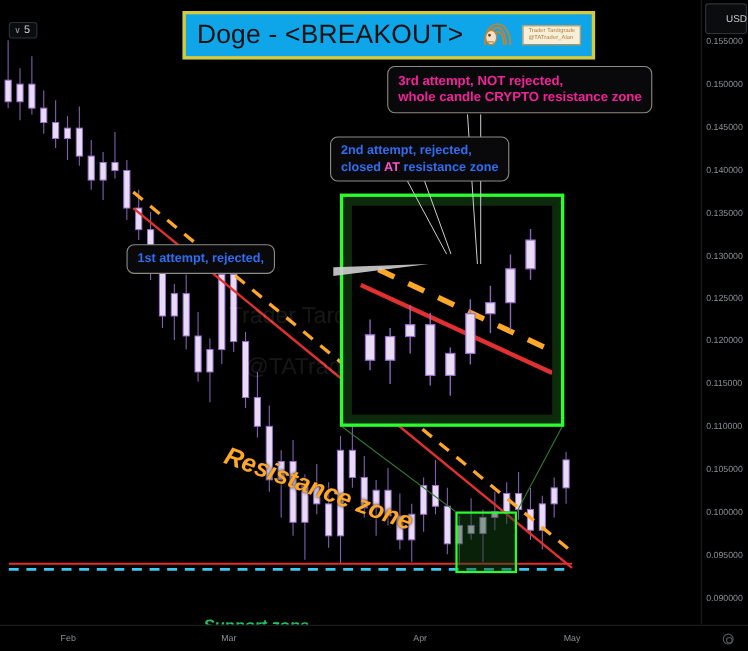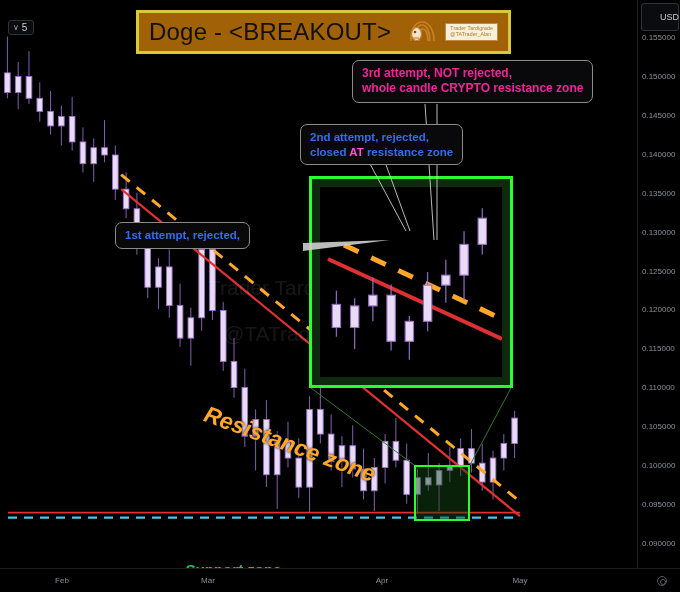--- a/index.html
+++ b/index.html
@@ -27,22 +27,22 @@
     position: absolute; left: 8px; top: 20px;
     border: 1px solid #2e3238; border-radius: 3px;
     padding: 1px 6px 1px 4px; display: flex; align-items: center; gap: 3px;
     background: #0b0c0e;
   }
   .tf-box .chev { color: #9aa0a6; font-size: 8px; line-height: 1; }
   .tf-box .val { color: #c9ccd2; font-size: 10px; }
 
   
   .banner {
-    position: absolute; left: 136px; top: 10px; width: 375px; height: 44px;
-    background: #a16207; border: 3px solid #d8c93a;
+    position: absolute; left: 166px; top: 10px; width: 375px; height: 44px;
+    background: #0ea5e9; border: 3px solid #d8c93a;
     box-shadow: 0 0 0 2px #000;
     display: flex; align-items: center; padding: 0 10px; gap: 8px;
   }
   .banner-title { color: #111; font-size: 24px; font-weight: 400; letter-spacing: .2px; white-space: nowrap; flex: 1; }
   .brand-logo { width: 30px; height: 30px; flex: 0 0 auto; }
   .brand-badge {
     border: 1px solid #c08a4a; background: #f6f0da; padding: 2px 4px;
     line-height: 1.15; flex: 0 0 auto;
   }
   .brand-badge div { color: #b5762e; font-size: 5.2px; white-space: nowrap; letter-spacing: .1px; }

